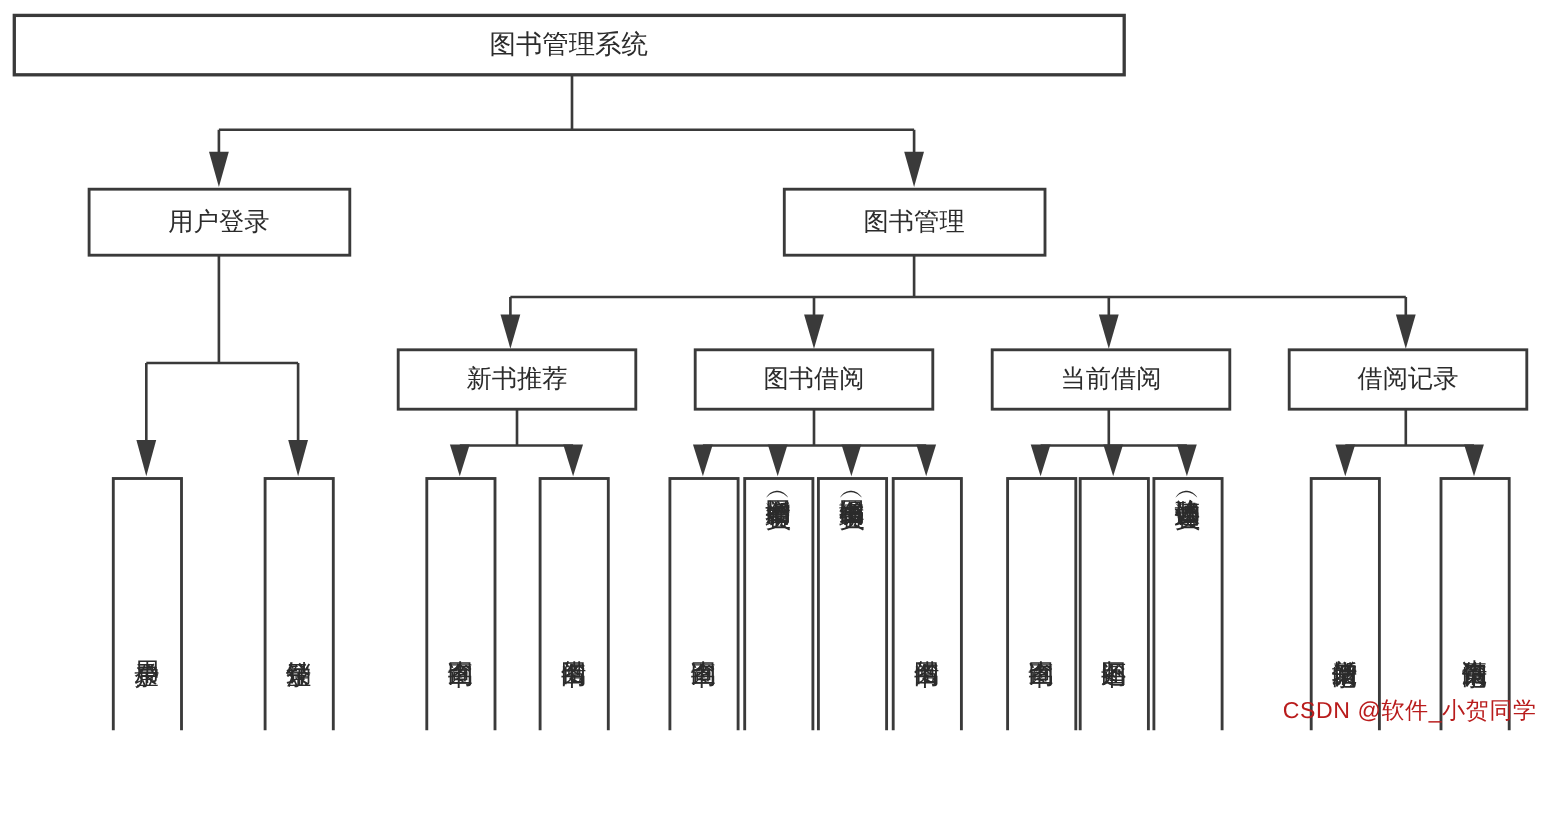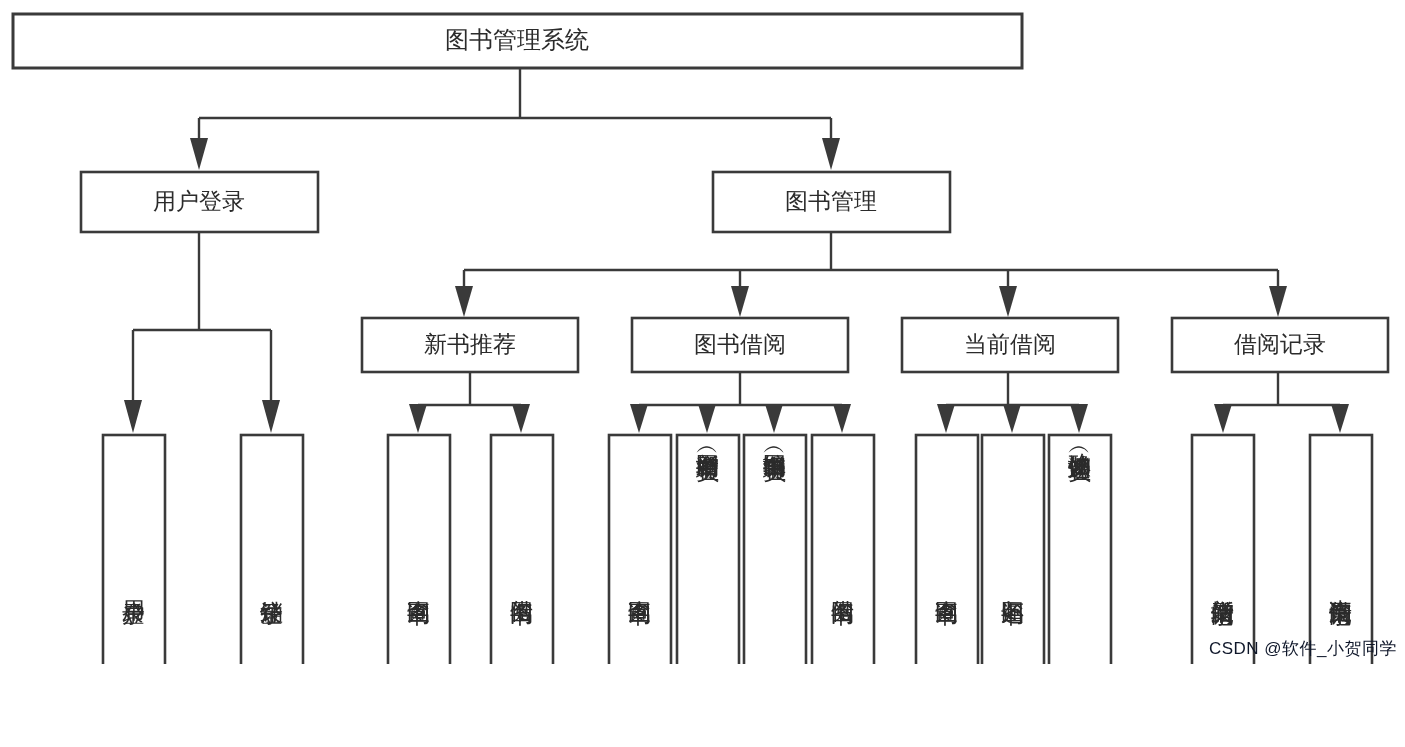--- a/index.html
+++ b/index.html
@@ -71,22 +71,22 @@
     color: #2b2b2b;
     line-height: 1.22;
     letter-spacing: 1px;
     white-space: nowrap;
   }
   .watermark {
     position: absolute;
     right: 8px;
     bottom: 4px;
     font-family: "Liberation Sans", "DejaVu Sans", sans-serif;
-    font-size: 17px;
-    color: #0f172a;
+    font-size: 21px;
+    color: #b91c1c;
     letter-spacing: 0.5px;
     user-select: none;
   }
 </style>
 </head>
 <body>
 
 <div id="diagram-root">
 
   <svg id="tree-svg" viewBox="0 0 1405 747">

